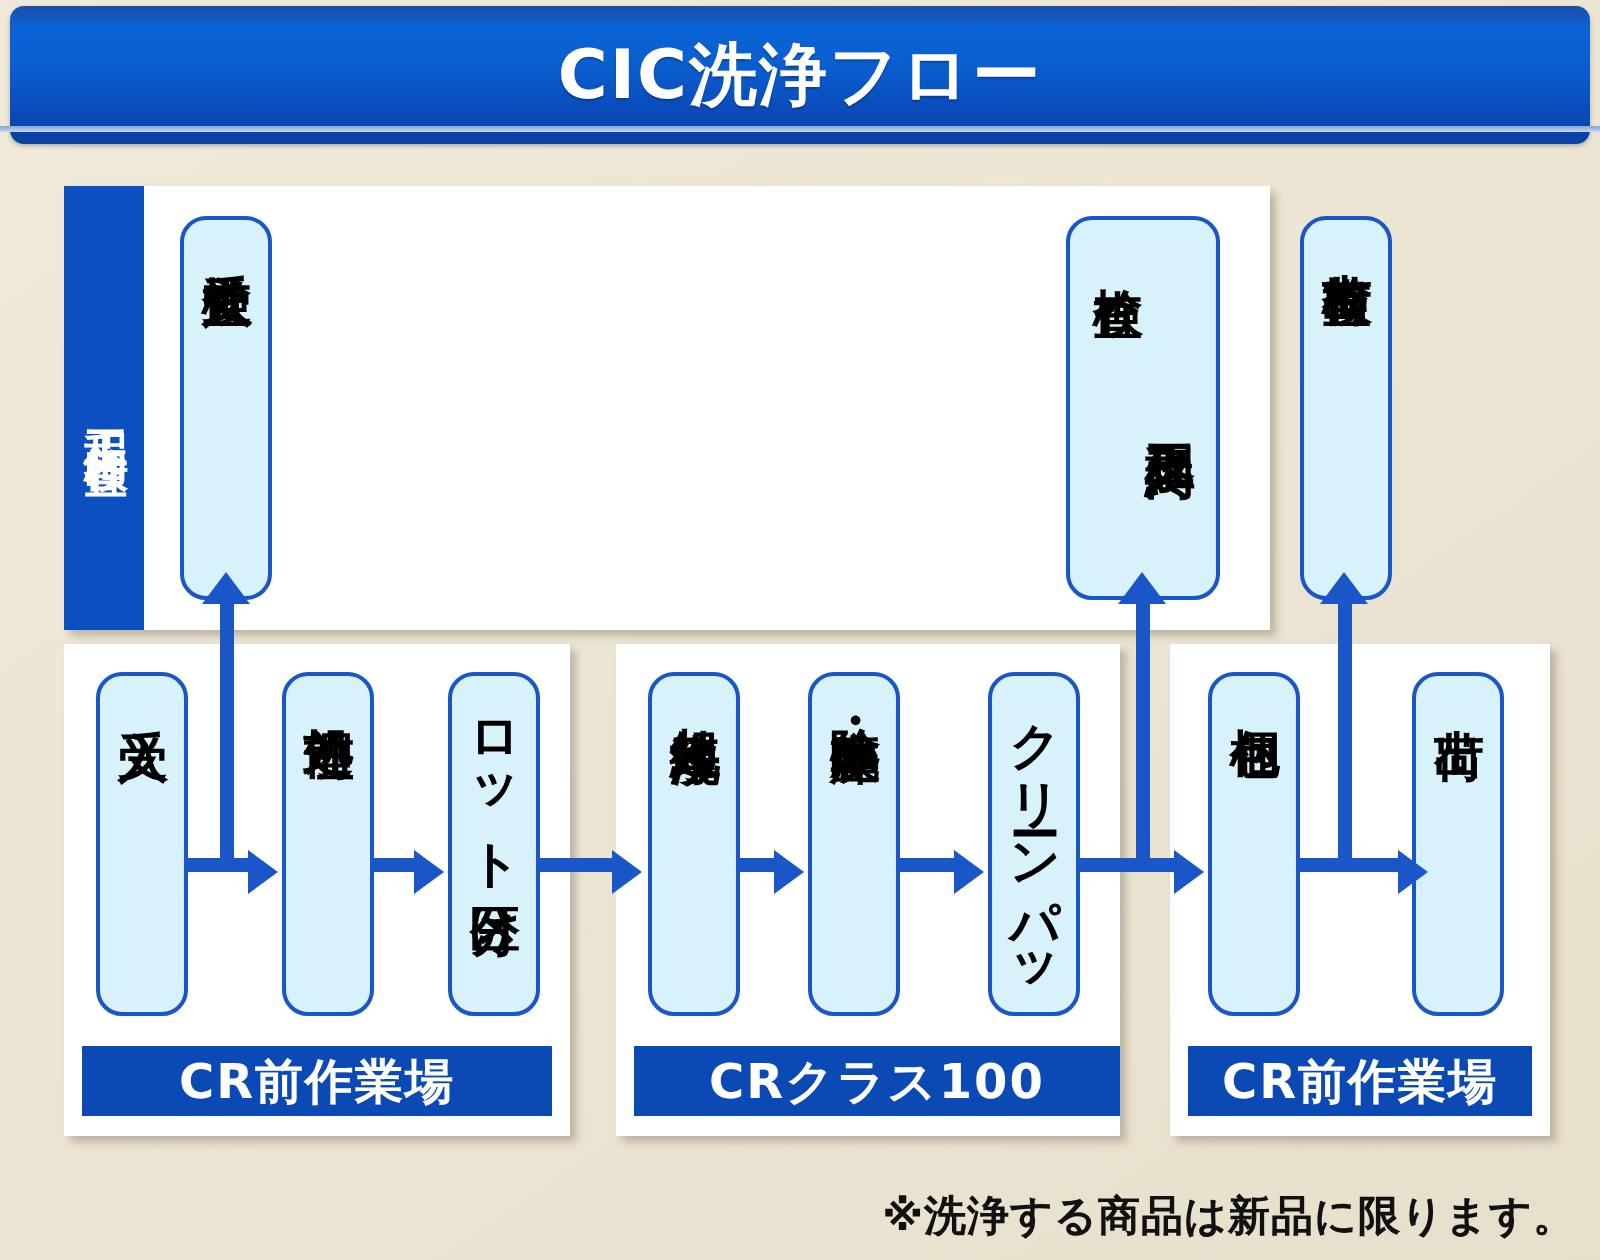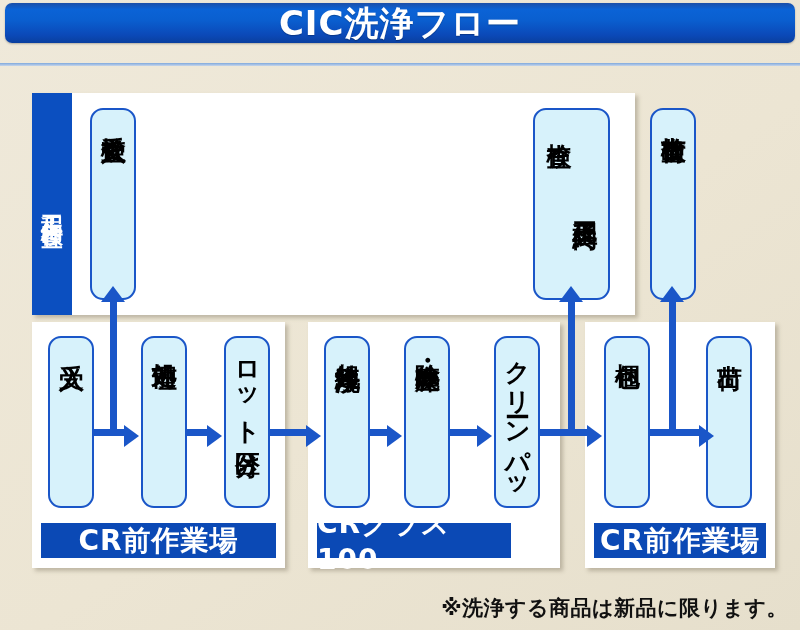--- a/index.html
+++ b/index.html
@@ -8,21 +8,21 @@
     background:#ece6d6;
     font-family:"DejaVu Sans","Liberation Sans",sans-serif;
     overflow:hidden;
     position:relative;
   }
   #canvas{position:relative;width:800px;height:630px;
     background:linear-gradient(145deg,#efe9da 0%,#ece5d3 55%,#e6dfcc 100%);}
 
   
   .banner{
-    position:absolute;left:5px;top:3px;width:790px;height:40px;
+    position:absolute;left:5px;top:3px;width:790px;height:69px;
     border-radius:7px;
     background:linear-gradient(180deg,#1b4fa8 0%,#0b63d6 16%,#0a5fd0 42%,#0b49b8 80%,#0a3f9e 100%);
     box-shadow:0 1px 2px rgba(0,0,0,.25);
     display:flex;align-items:center;justify-content:center;
   }
   .banner-title{
     color:#ffffff;font-size:34px;font-weight:bold;letter-spacing:1px;
     line-height:1;text-shadow:0 1px 1px rgba(0,0,0,.25);
   }
   .banner-underline{position:absolute;left:0;top:63px;width:800px;height:3px;
@@ -80,24 +80,24 @@
   #box-dedust-dry{left:404px;top:336px;width:46px;height:172px;}
   #box-cleanpack{left:494px;top:336px;width:46px;height:172px;}
   
   #box-packing{left:604px;top:336px;width:46px;height:172px;}
   #box-shipping{left:706px;top:336px;width:46px;height:172px;}
 
   
   .pfooter{
     position:absolute;background:#0b49b5;color:#fff;
     display:flex;align-items:center;justify-content:center;
-    font-size:28px;font-weight:bold;letter-spacing:1px;height:35px;
+    font-size:24px;font-weight:bold;letter-spacing:1px;height:35px;
   }
   #footer-group-1{left:41px;top:523px;width:235px;}
-  #footer-group-2{left:317px;top:523px;width:194px;}
+  #footer-group-2{left:317px;top:523px;width:243px;}
   #footer-group-3{left:594px;top:523px;width:172px;}
 
   
   .hline{position:absolute;background:#1a56c8;height:7px;}
   .vline{position:absolute;background:#1a56c8;width:7px;}
   .arrow-right{position:absolute;width:0;height:0;
     border-top:11px solid transparent;border-bottom:11px solid transparent;
     border-left:15px solid #1a56c8;}
   .arrow-up{position:absolute;width:0;height:0;
     border-left:12px solid transparent;border-right:12px solid transparent;

